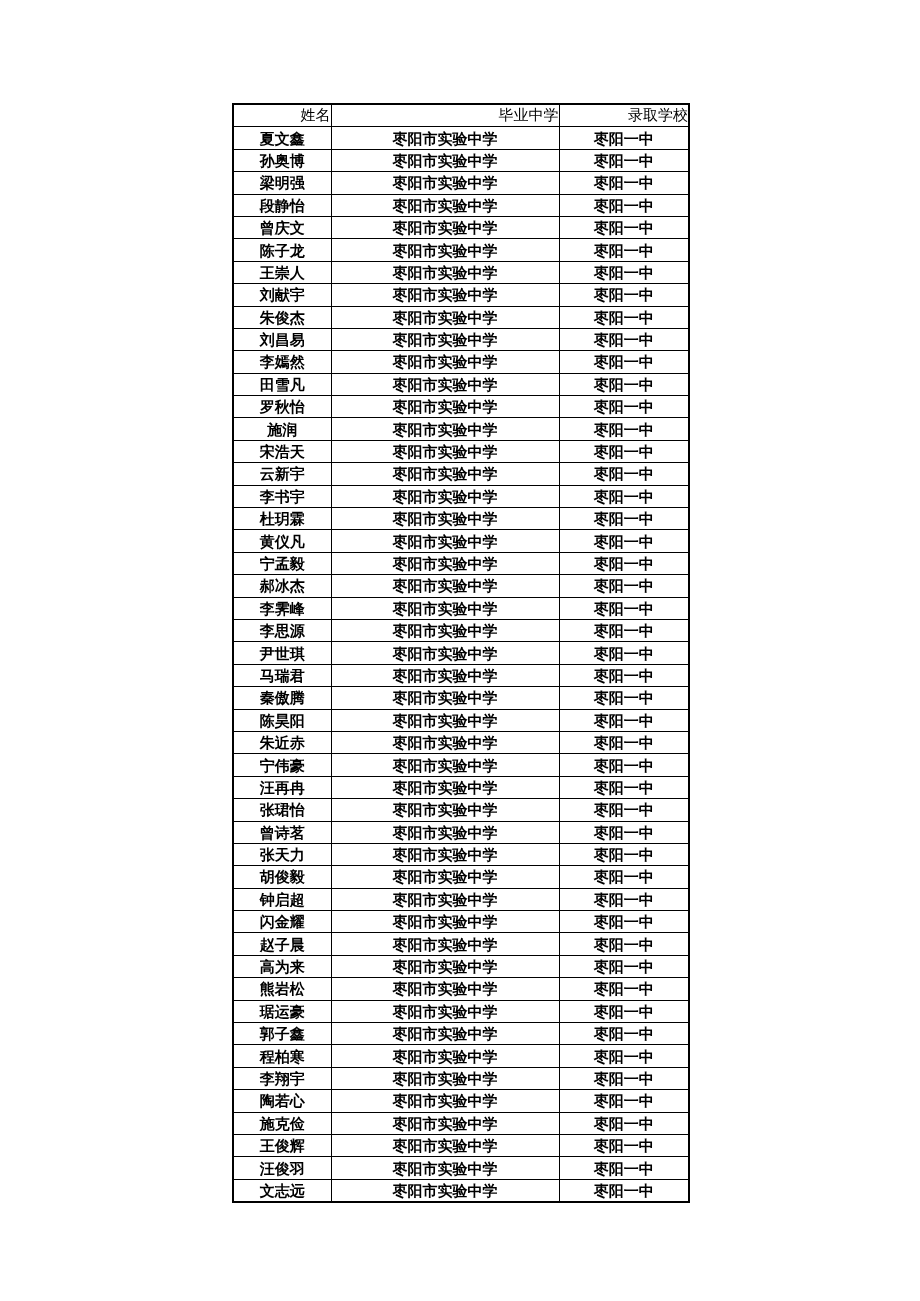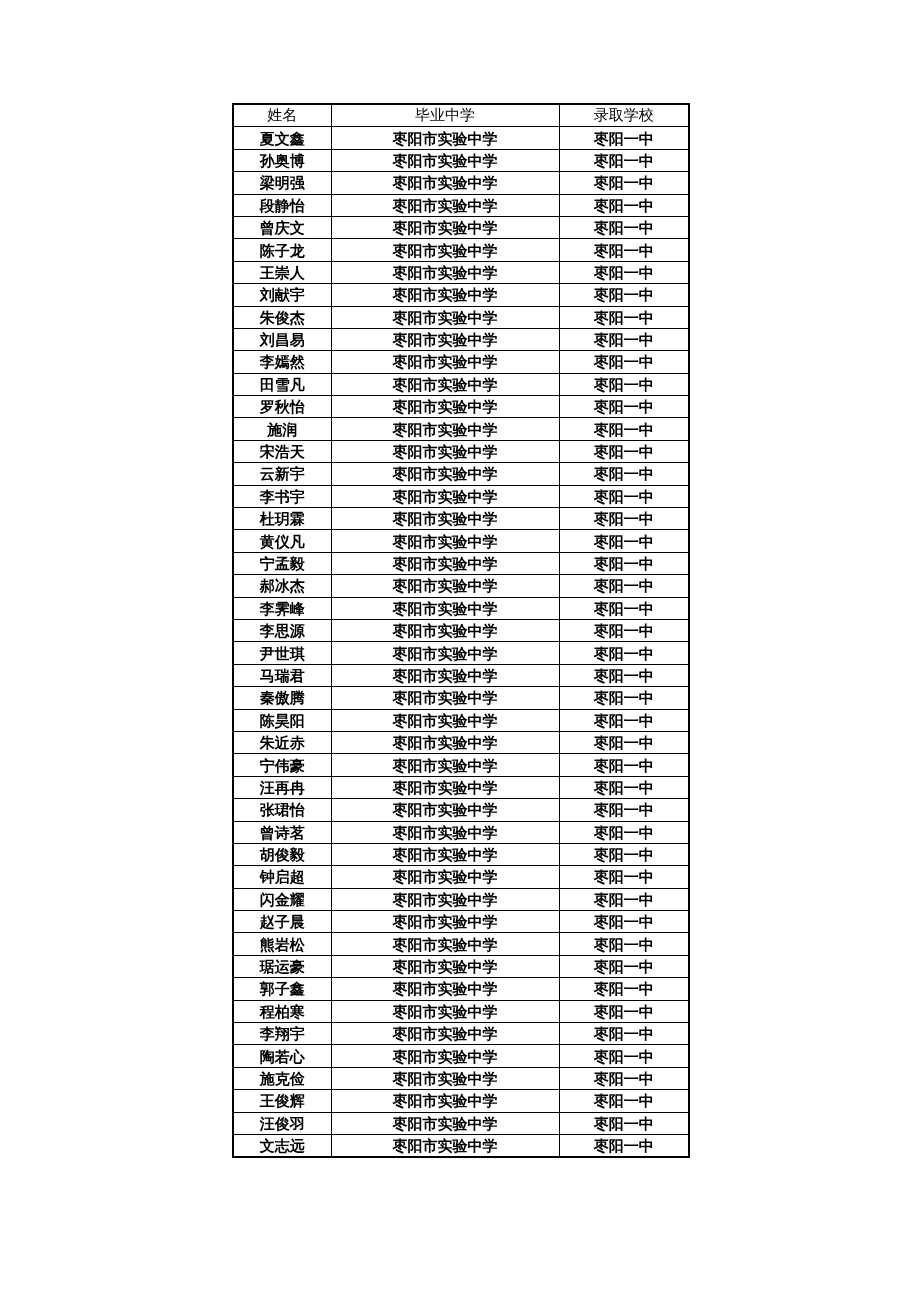--- a/index.html
+++ b/index.html
@@ -36,20 +36,21 @@
     text-align: center;
     vertical-align: middle;
     font-size: 15px;
     line-height: 21px;
     white-space: nowrap;
     overflow: hidden;
   }
   table.admission-table th {
     font-weight: 400;
     font-family: "Liberation Serif", "DejaVu Serif", serif;
+    text-align: right;
   }
   table.admission-table td {
     font-weight: 700;
   }
 </style>
 </head>
 <body>
 
 <div class="page">
   <table class="admission-table">
@@ -220,36 +221,46 @@
           <td>张珺怡</td>
           <td>枣阳市实验中学</td>
           <td>枣阳一中</td>
         </tr>
         <tr>
           <td>曾诗茗</td>
           <td>枣阳市实验中学</td>
           <td>枣阳一中</td>
         </tr>
         <tr>
+          <td>张天力</td>
+          <td>枣阳市实验中学</td>
+          <td>枣阳一中</td>
+        </tr>
+        <tr>
           <td>胡俊毅</td>
           <td>枣阳市实验中学</td>
           <td>枣阳一中</td>
         </tr>
         <tr>
           <td>钟启超</td>
           <td>枣阳市实验中学</td>
           <td>枣阳一中</td>
         </tr>
         <tr>
           <td>闪金耀</td>
           <td>枣阳市实验中学</td>
           <td>枣阳一中</td>
         </tr>
         <tr>
           <td>赵子晨</td>
+          <td>枣阳市实验中学</td>
+          <td>枣阳一中</td>
+        </tr>
+        <tr>
+          <td>高为来</td>
           <td>枣阳市实验中学</td>
           <td>枣阳一中</td>
         </tr>
         <tr>
           <td>熊岩松</td>
           <td>枣阳市实验中学</td>
           <td>枣阳一中</td>
         </tr>
         <tr>
           <td>琚运豪</td>

